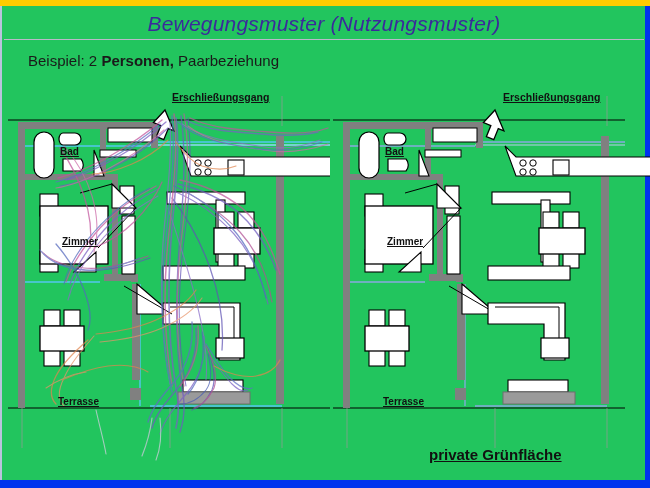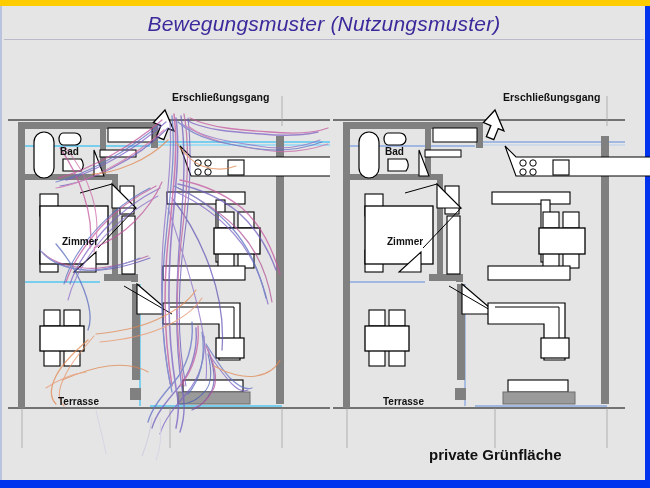--- a/index.html
+++ b/index.html
@@ -2,21 +2,21 @@
 <html><head>
 <meta charset="utf-8">
 <style>
   html,body{margin:0;padding:0;background:#fff;}
   body{
     width:650px;height:488px;overflow:hidden;
     font-family:"Liberation Sans",sans-serif;
   }
   .slide{
     position:relative;width:650px;height:488px;box-sizing:border-box;
-    background:#e5e5e5;
+    background:#22c55e;
   }
   
   .band-top{
     position:absolute;left:0;top:0;width:650px;height:6px;
     background:#ffcc00;
   }
   .band-bottom{
     position:absolute;left:0;bottom:0;width:650px;height:8px;
     background:#0033ee;
   }
@@ -52,20 +52,21 @@
   .plans{
     position:absolute;left:0;top:88px;width:650px;height:392px;
   }
   .plan{position:absolute;top:0;height:392px;}
   .plan-left{left:0;width:330px;}
   .plan-right{left:325px;width:325px;}
 
   .lbl{
     position:absolute;font-weight:bold;color:#111;white-space:nowrap;
     font-size:10px;
+    text-decoration:underline;
   }
   .lbl-erschl{font-size:10.5px;}
   .lbl-room{font-size:10px;}
   .lbl-gruen{font-size:15px;}
 
   svg{display:block;}
 </style>
 </head>
 <body>
 
@@ -73,20 +74,23 @@
 
   <div class="band-top"></div>
   <div class="band-bottom"></div>
   <div class="band-right"></div>
   <div class="band-left-hair"></div>
 
   <div class="title-bar">
     <div class="title-text">Bewegungsmuster (Nutzungsmuster)</div>
   </div>
 
+  <div class="subtitle">
+    <span>Beispiel:  2 </span><span class="b">Personen,</span><span> Paarbeziehung</span>
+  </div>
 
   <div class="plans">
 
     <div class="plan plan-left">
       <div class="lbl lbl-erschl" style="left:172px;top:3px;">Erschließungsgang</div>
 
       <svg width="330" height="392" viewBox="0 0 330 392">
         <defs>
           <g id="lp-base">
 

